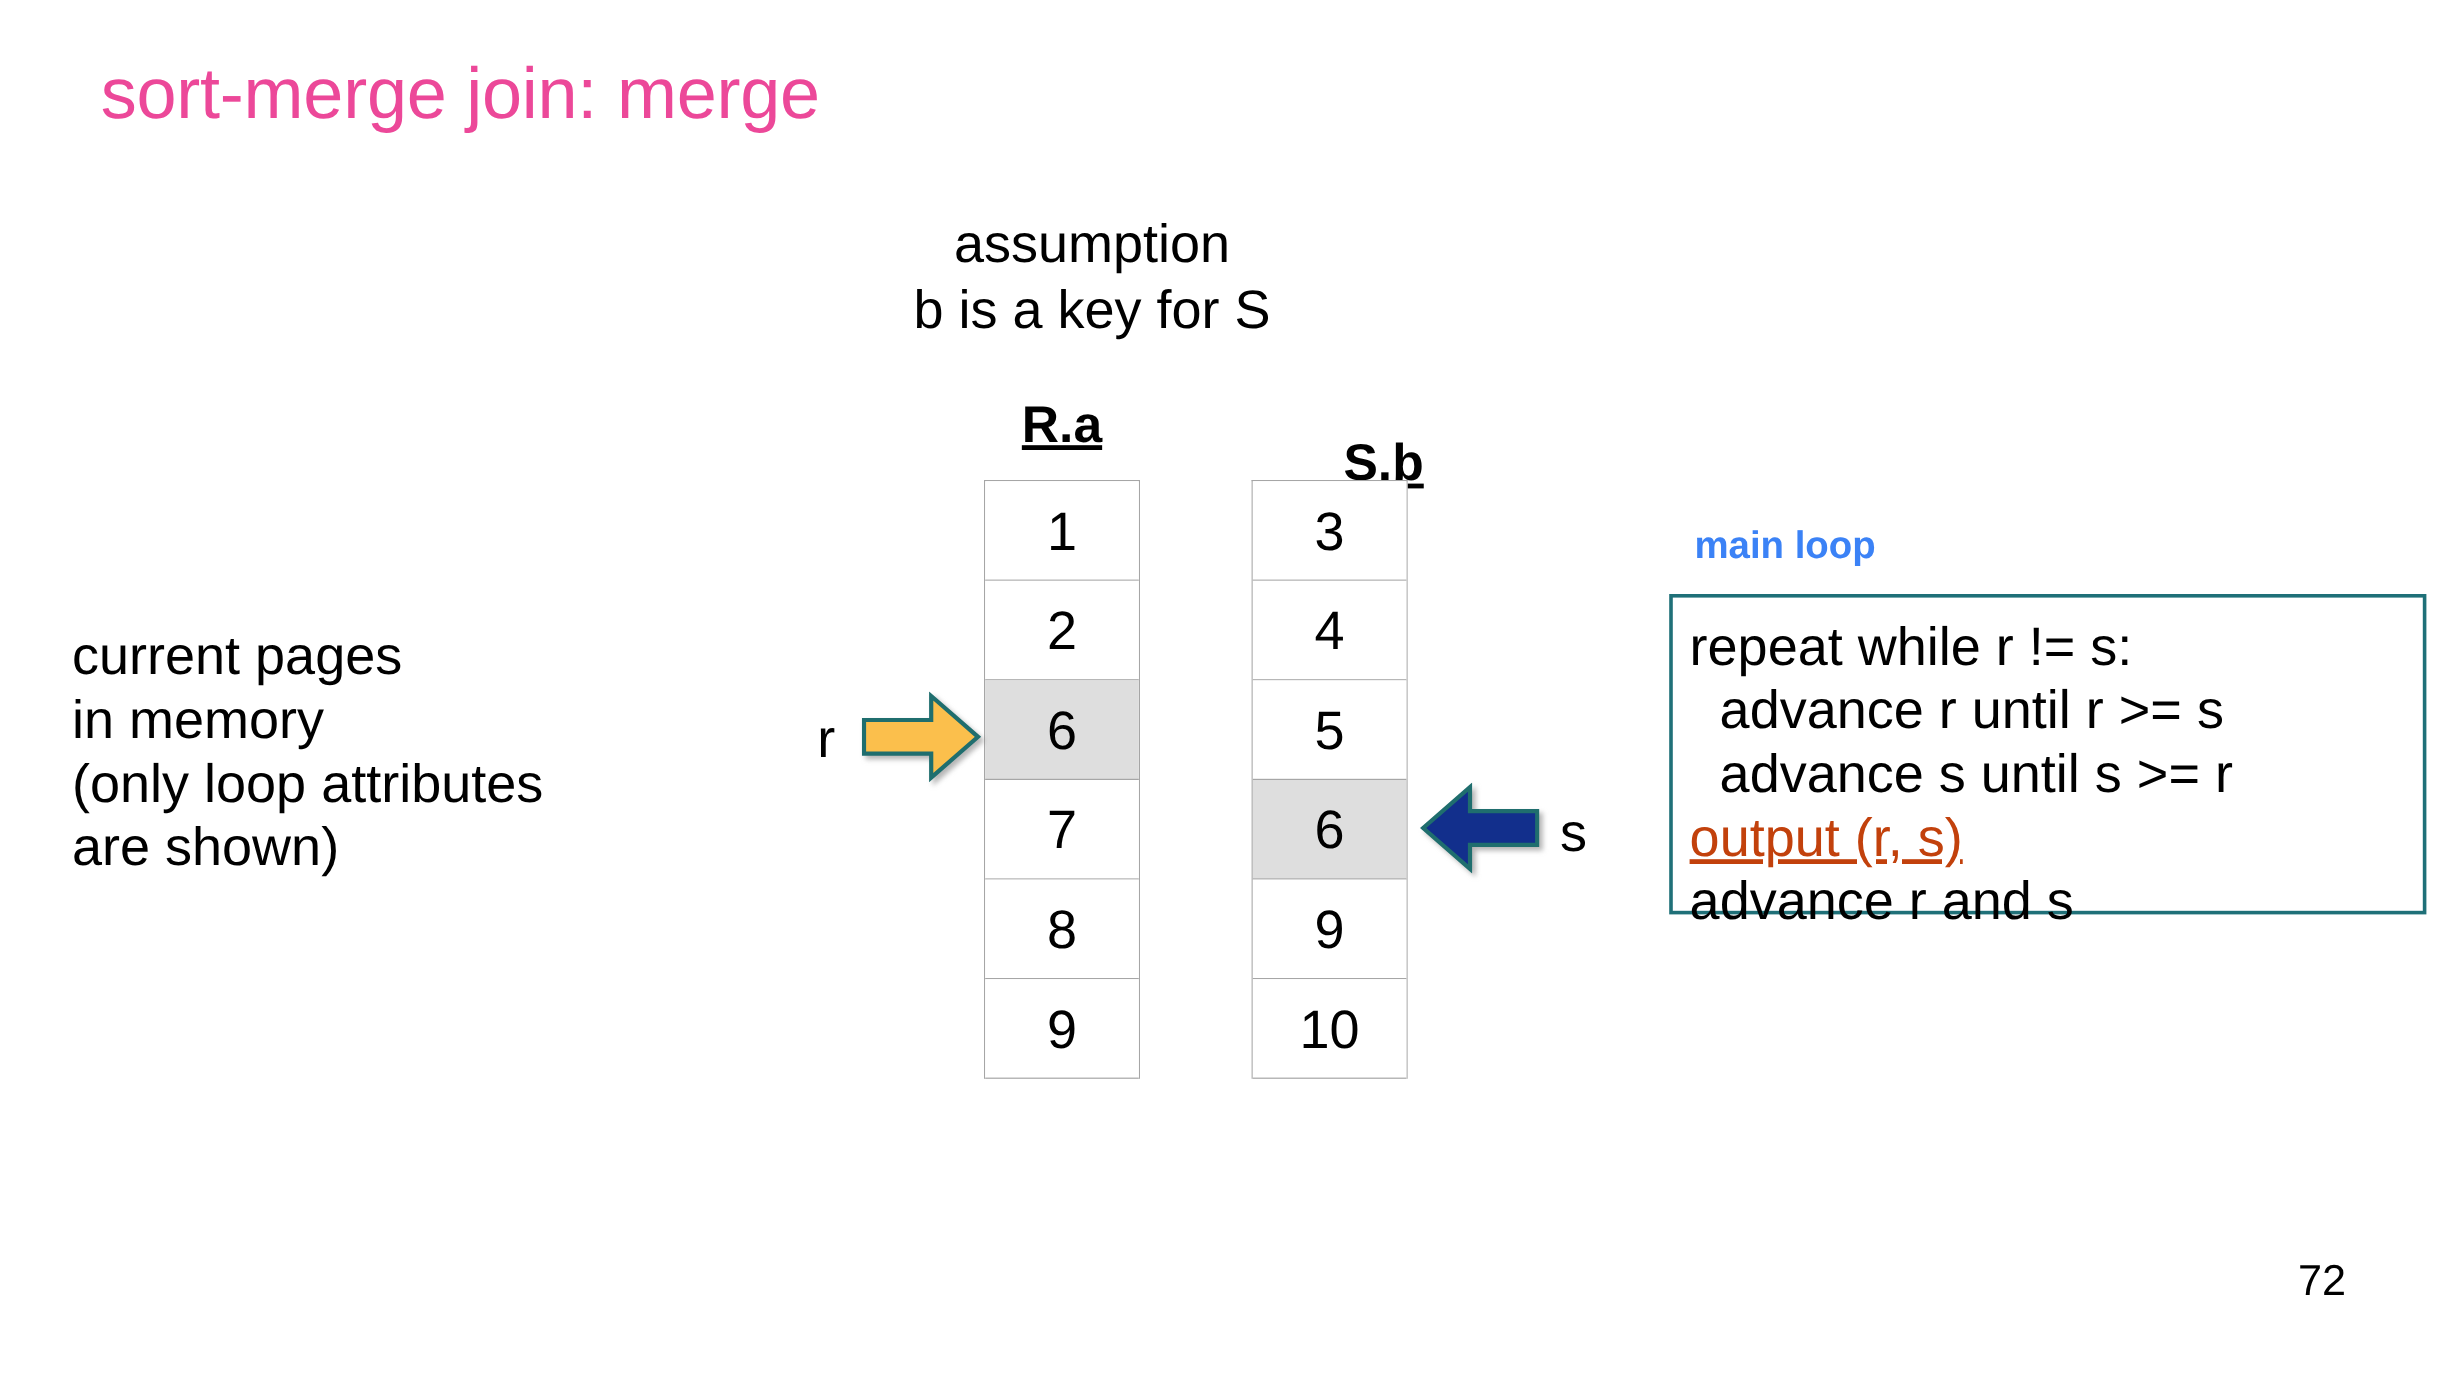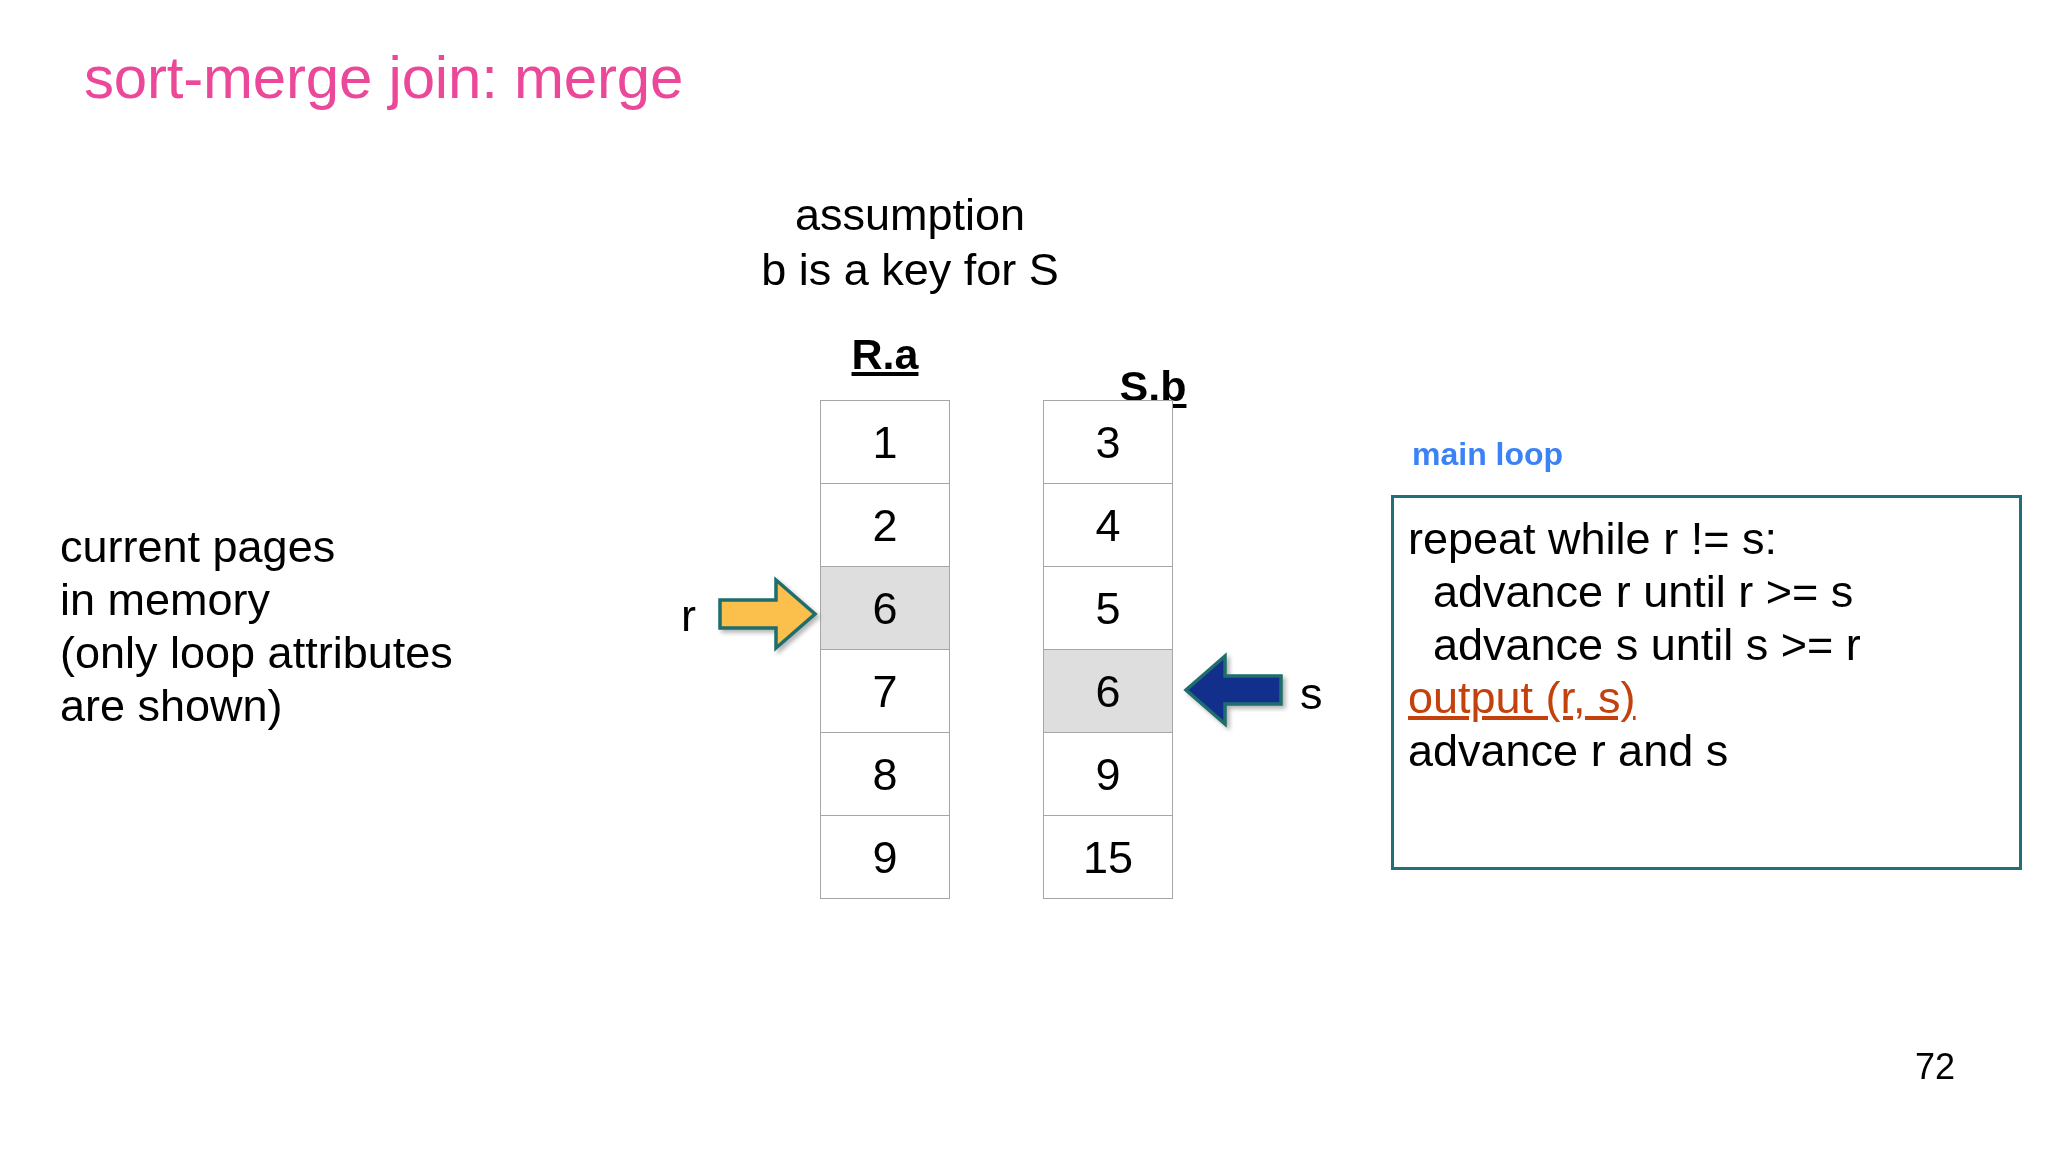--- a/index.html
+++ b/index.html
@@ -30,21 +30,21 @@
     font-weight: 400;
     color: #ec4899;
     white-space: nowrap;
     letter-spacing: -0.2px;
   }
 
   
   #assumption-block {
     position: absolute;
     left: 700px;
-    top: 188px;
+    top: 176px;
     width: 420px;
     text-align: center;
     font-size: 45px;
     line-height: 1.22;
     color: #000000;
   }
   #assumption-block .line { display: block; white-space: nowrap; }
 
   
   #left-caption {
@@ -122,21 +122,21 @@
     font-size: 32px;
     font-weight: bold;
     color: #3b82f6;
     white-space: nowrap;
   }
   #main-loop-box {
     position: absolute;
     left: 1391px;
     top: 495px;
     width: 631px;
-    height: 375px;
+    height: 267px;
     border: 3px solid #1F7078;
     box-sizing: border-box;
     background: #ffffff;
     padding: 14px 0 0 14px;
   }
   #main-loop-box .code-line {
     display: block;
     font-size: 45px;
     line-height: 1.18;
     color: #000000;
@@ -187,21 +187,21 @@
     <div class="cell">8</div>
     <div class="cell">9</div>
   </div>
 
   <div id="table-sb" class="col-table">
     <div class="cell">3</div>
     <div class="cell">4</div>
     <div class="cell">5</div>
     <div class="cell highlight">6</div>
     <div class="cell">9</div>
-    <div class="cell">15</div>
+    <div class="cell">10</div>
   </div>
 
   <div id="label-r" class="pointer-label">r</div>
 
   <svg id="arrow-r" class="arrow" viewBox="0 0 100 76">
     <polygon points="2,24 58,24 58,4 97,38 58,72 58,52 2,52" fill="#FBBF4C" stroke="#1F6E6E" stroke-width="3.5" stroke-linejoin="miter"></polygon>
   </svg>
 
   <svg id="arrow-s" class="arrow" viewBox="0 0 100 76">
     <polygon points="98,24 42,24 42,4 3,38 42,72 42,52 98,52" fill="#122F8C" stroke="#1F6E6E" stroke-width="3.5" stroke-linejoin="miter"></polygon>

